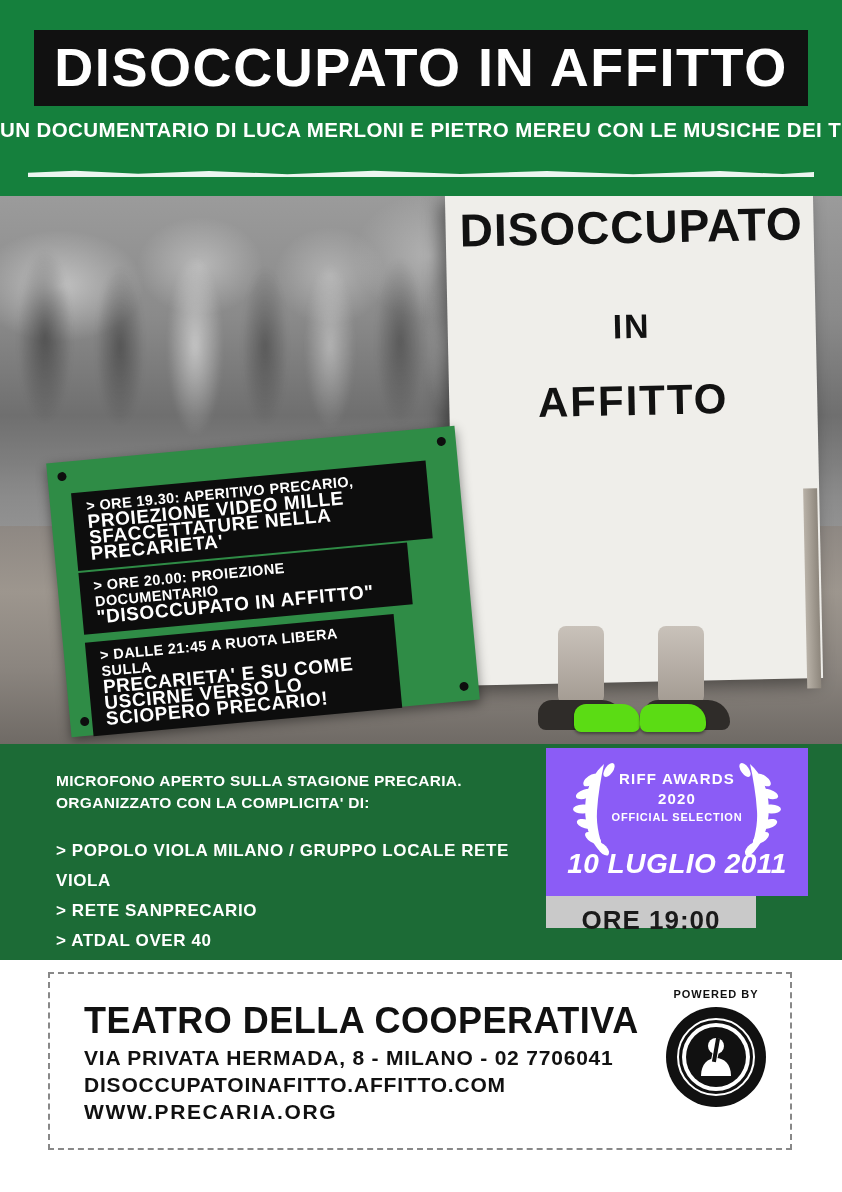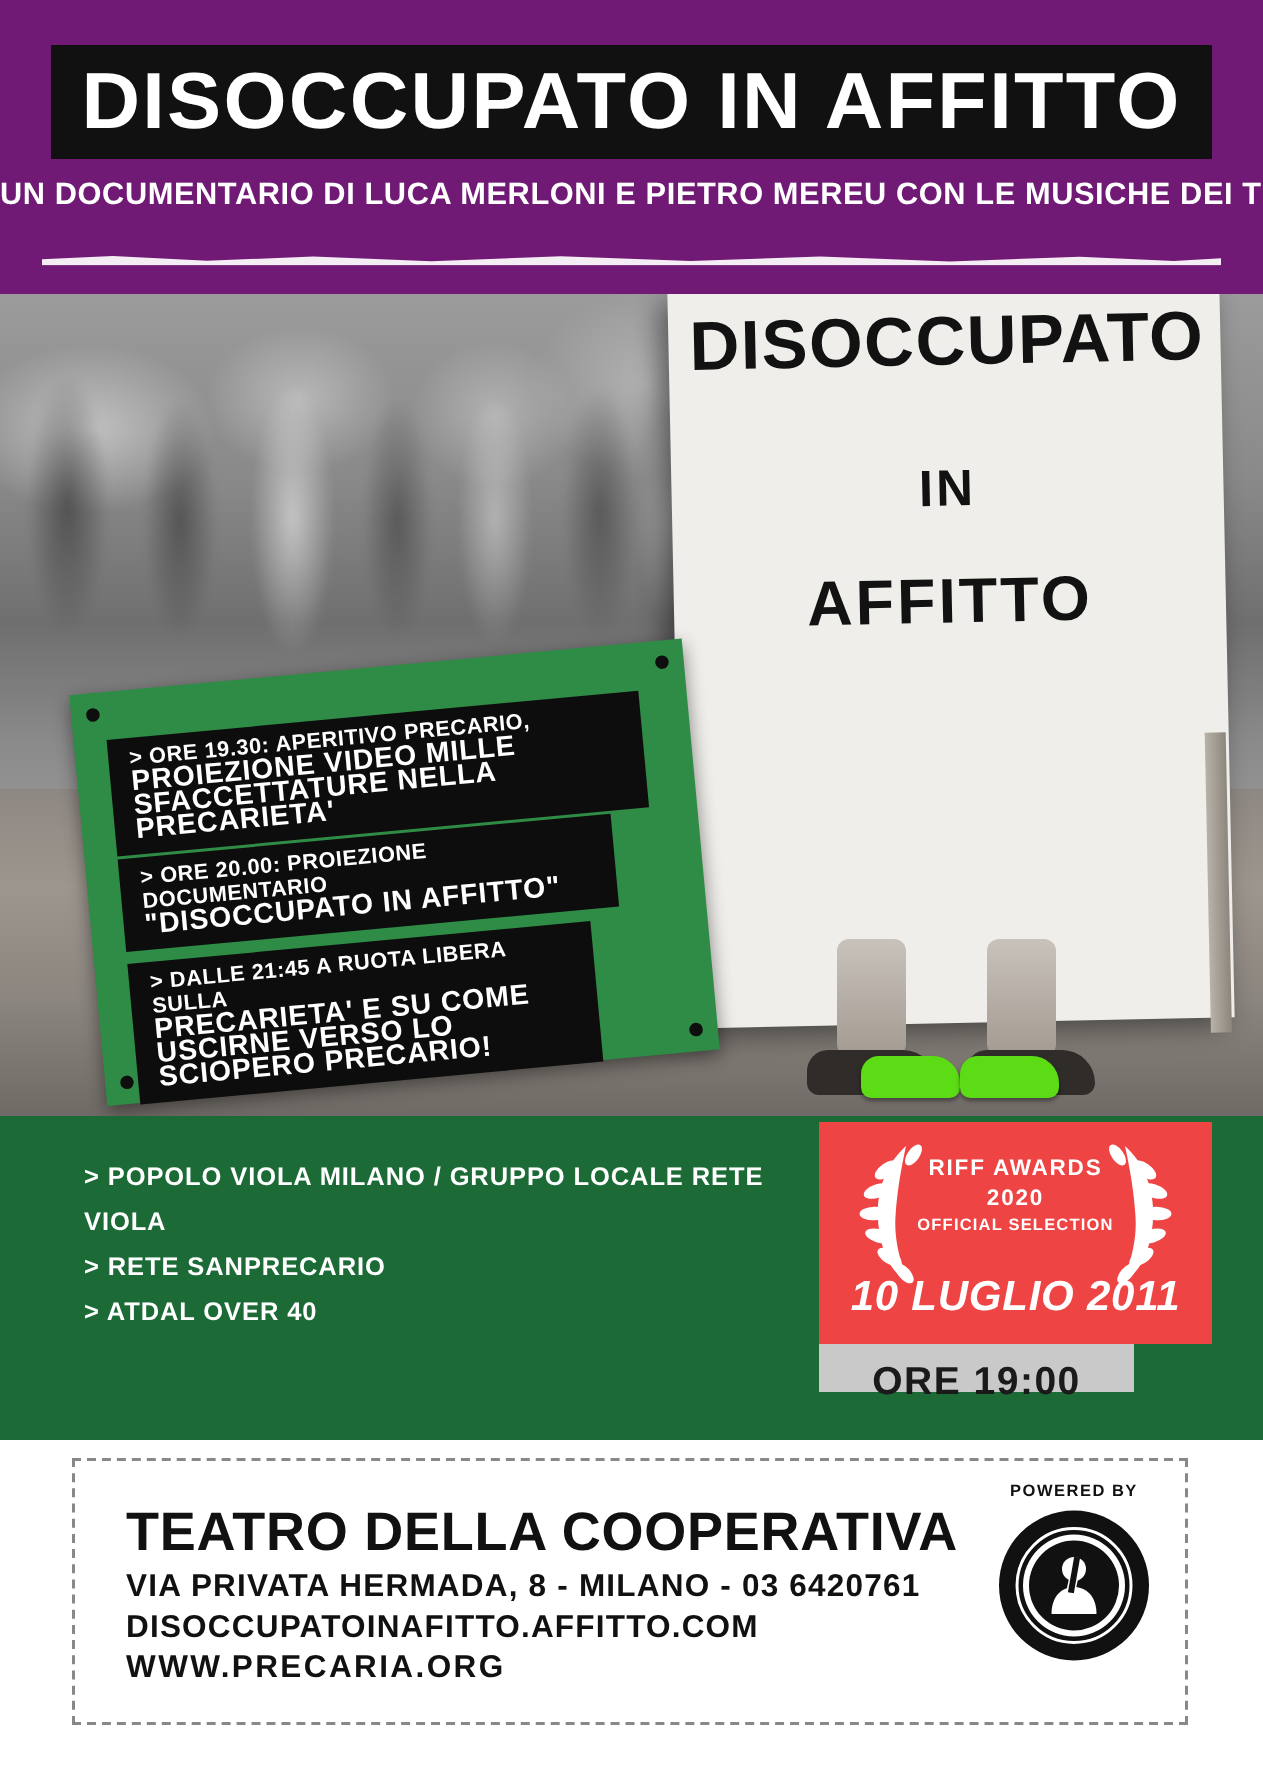--- a/index.html
+++ b/index.html
@@ -19,21 +19,21 @@
     height: 1192px;
     background: #ffffff;
     box-sizing: border-box;
   }
   
   .top-band {
     position: absolute;
     left: 0; top: 0;
     width: 842px;
     height: 196px;
-    background: #701a75;
+    background: #15803d;
   }
   .title-bar {
     position: absolute;
     left: 34px; top: 30px;
     width: 774px;
     height: 76px;
     background: #111111;
   }
   .title-text {
     position: absolute;
@@ -237,21 +237,21 @@
     letter-spacing: .3px;
   }
   .credits .lead { margin-bottom: 22px; }
   .credits ul { list-style: none; margin: 0; padding: 0; }
   .credits li { font-size: 17px; line-height: 30px; letter-spacing: .6px; }
   
   .award-box {
     position: absolute;
     left: 546px; top: 748px;
     width: 262px; height: 148px;
-    background: #ef4444;
+    background: #8b5cf6;
   }
   .laurel {
     position: absolute;
     left: 0; top: 6px;
     width: 262px; height: 106px;
   }
   .award-text {
     position: absolute;
     left: 0; top: 22px;
     width: 262px;
@@ -404,20 +404,24 @@
       <div class="prog-line c">
         <div>&gt; DALLE 21:45 A RUOTA LIBERA SULLA</div>
         <div class="big">PRECARIETA' E SU COME USCIRNE VERSO LO SCIOPERO PRECARIO!</div>
       </div>
     </div>
   </div>
 
   <div class="lower-band"></div>
 
   <div class="credits">
+    <div class="lead">
+      <div>MICROFONO APERTO SULLA STAGIONE PRECARIA.</div>
+      <div>ORGANIZZATO CON LA COMPLICITA' DI:</div>
+    </div>
     <ul>
       <li>&gt; POPOLO VIOLA MILANO / GRUPPO LOCALE RETE VIOLA</li>
       <li>&gt; RETE SANPRECARIO</li>
       <li>&gt; ATDAL OVER 40</li>
     </ul>
   </div>
 
   <div class="award-box">
     <svg class="laurel" viewBox="0 0 262 106">
       <g fill="#ffffff">
@@ -450,21 +454,21 @@
   </div>
 
   <div class="time-box">ORE 19:00</div>
 
   <div class="footer">
     <div class="dashed-box"></div>
   </div>
 
   <div class="venue">
     <div class="name">TEATRO DELLA COOPERATIVA</div>
-    <div class="addr">VIA PRIVATA HERMADA, 8 - MILANO - 03 6420761</div>
+    <div class="addr">VIA PRIVATA HERMADA, 8 - MILANO - 02 7706041</div>
     <div class="site">DISOCCUPATOINAFITTO.AFFITTO.COM</div>
     <div class="site2">WWW.PRECARIA.ORG</div>
   </div>
 
   <div class="powered">
     <div class="pb-label">POWERED BY</div>
     <svg class="logo" viewBox="0 0 102 102">
       <circle cx="51" cy="51" r="50" fill="#111111"></circle>
       <g fill="#111111">
         <circle cx="51" cy="51" r="49"></circle>

